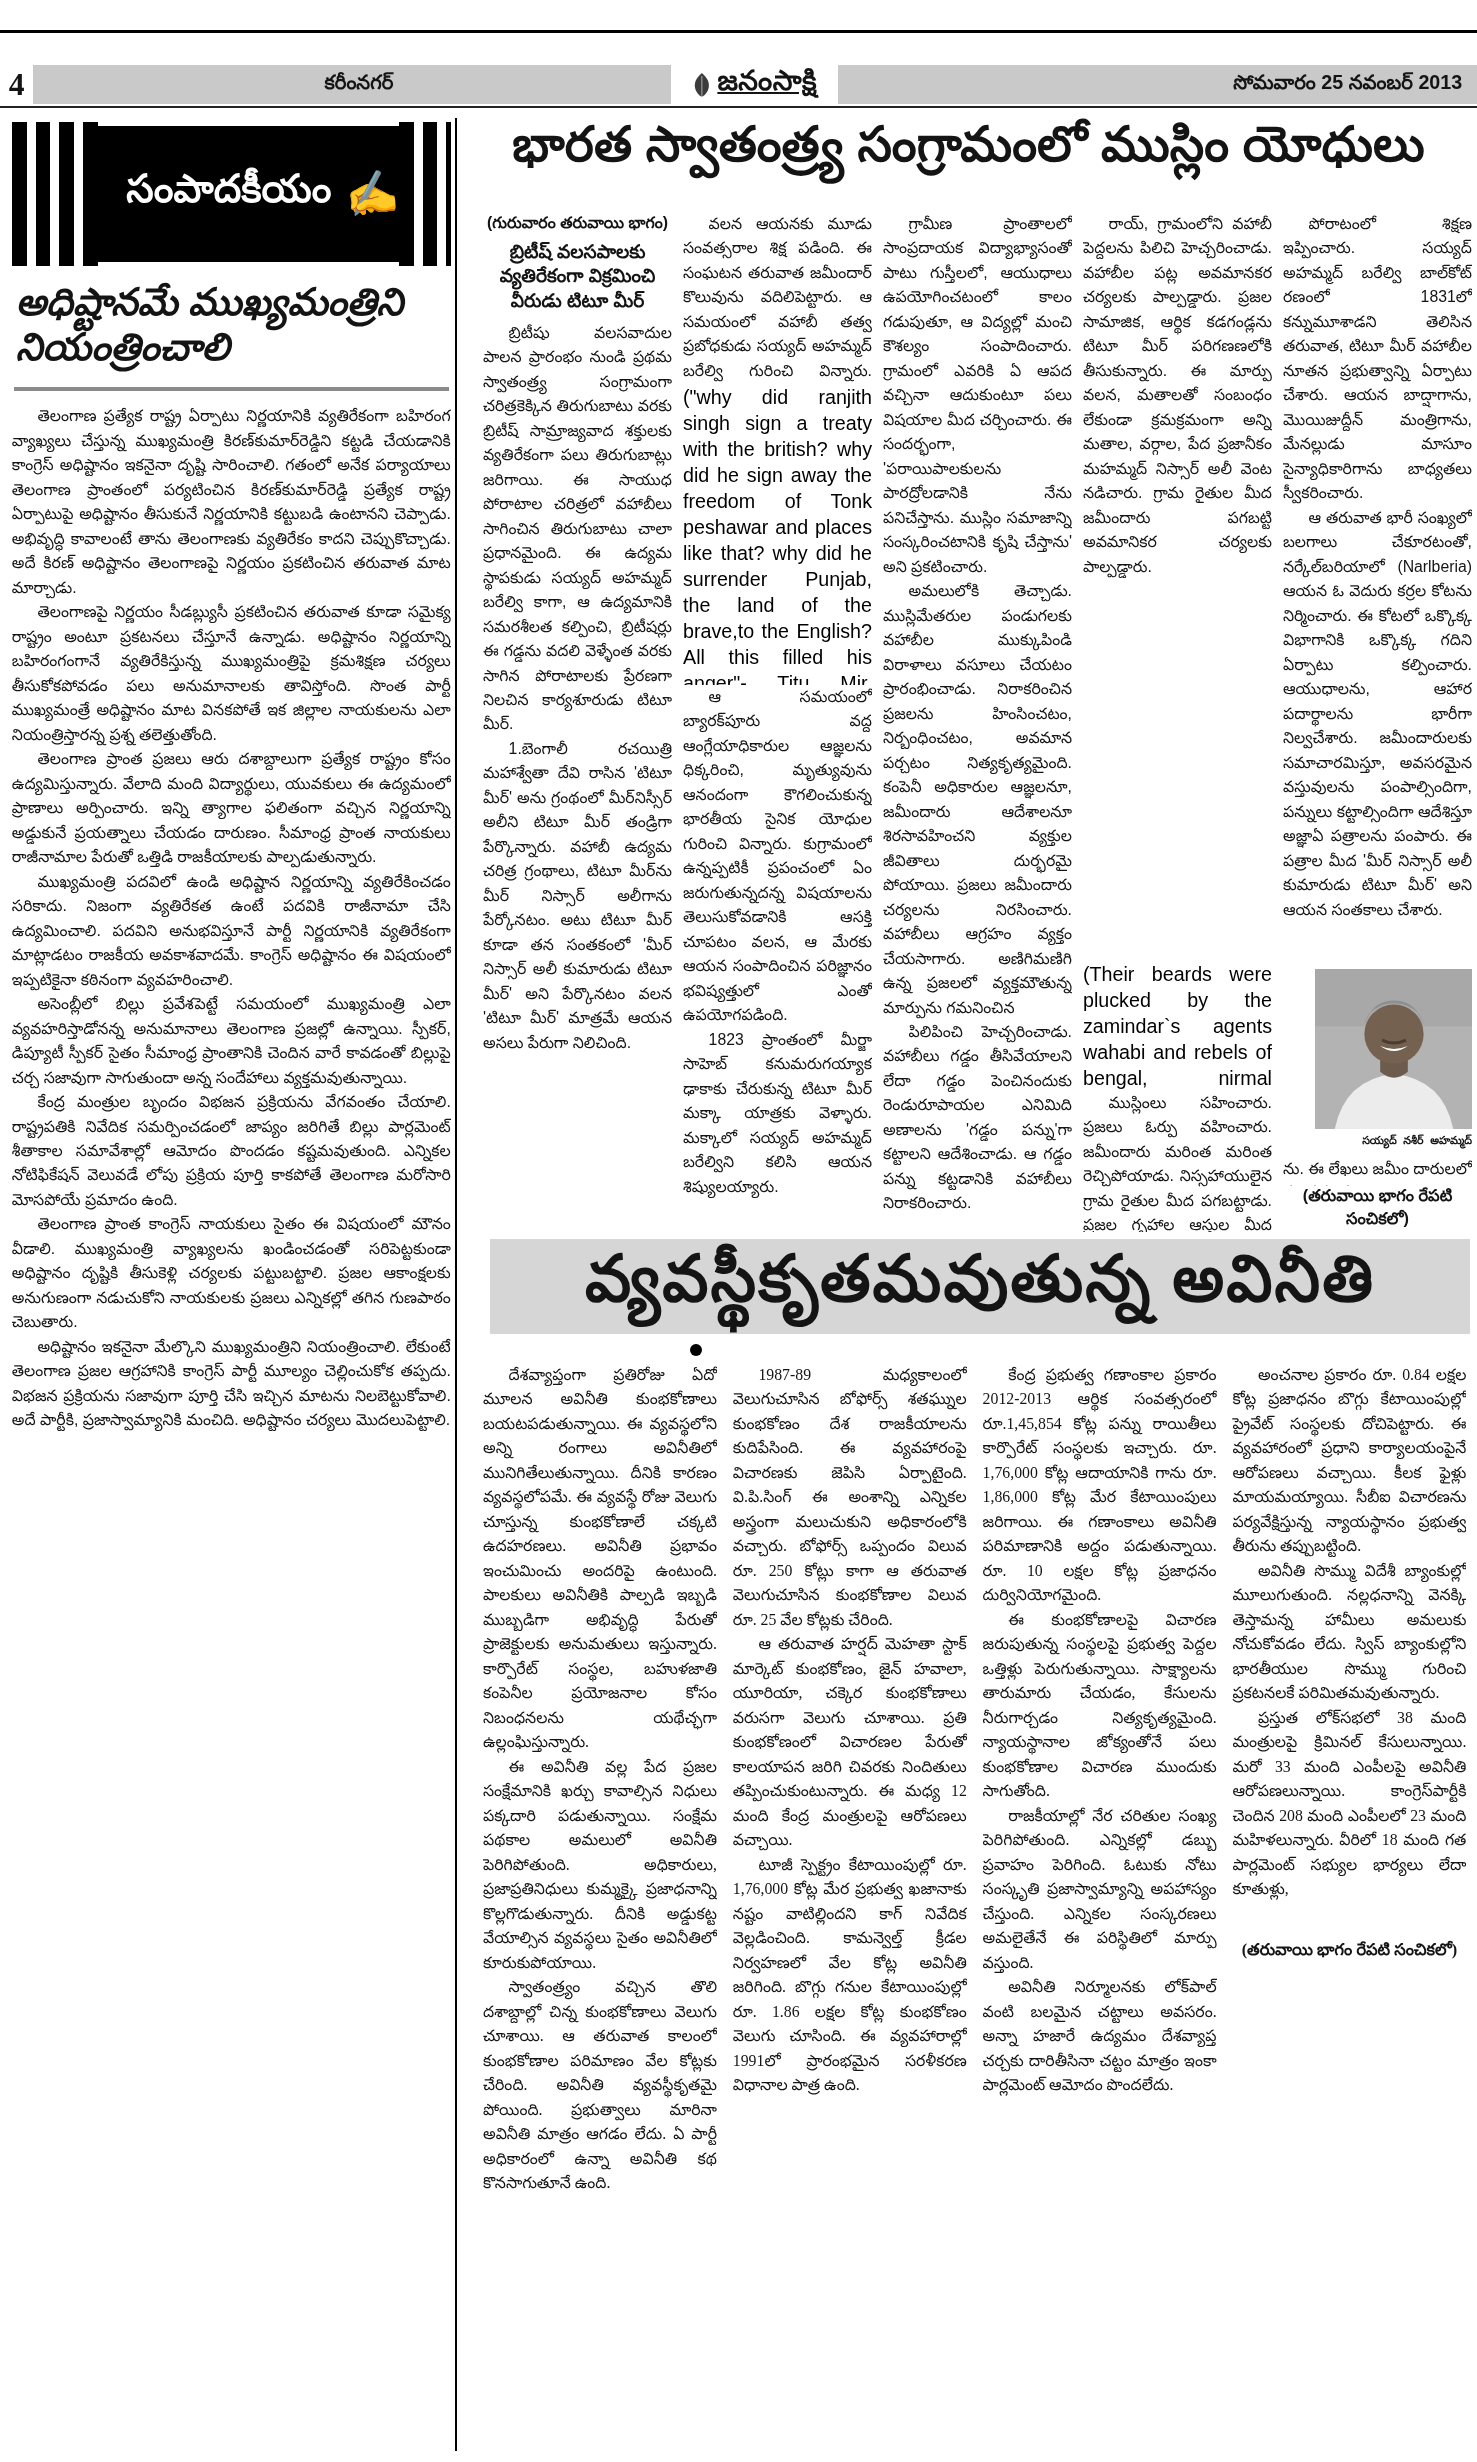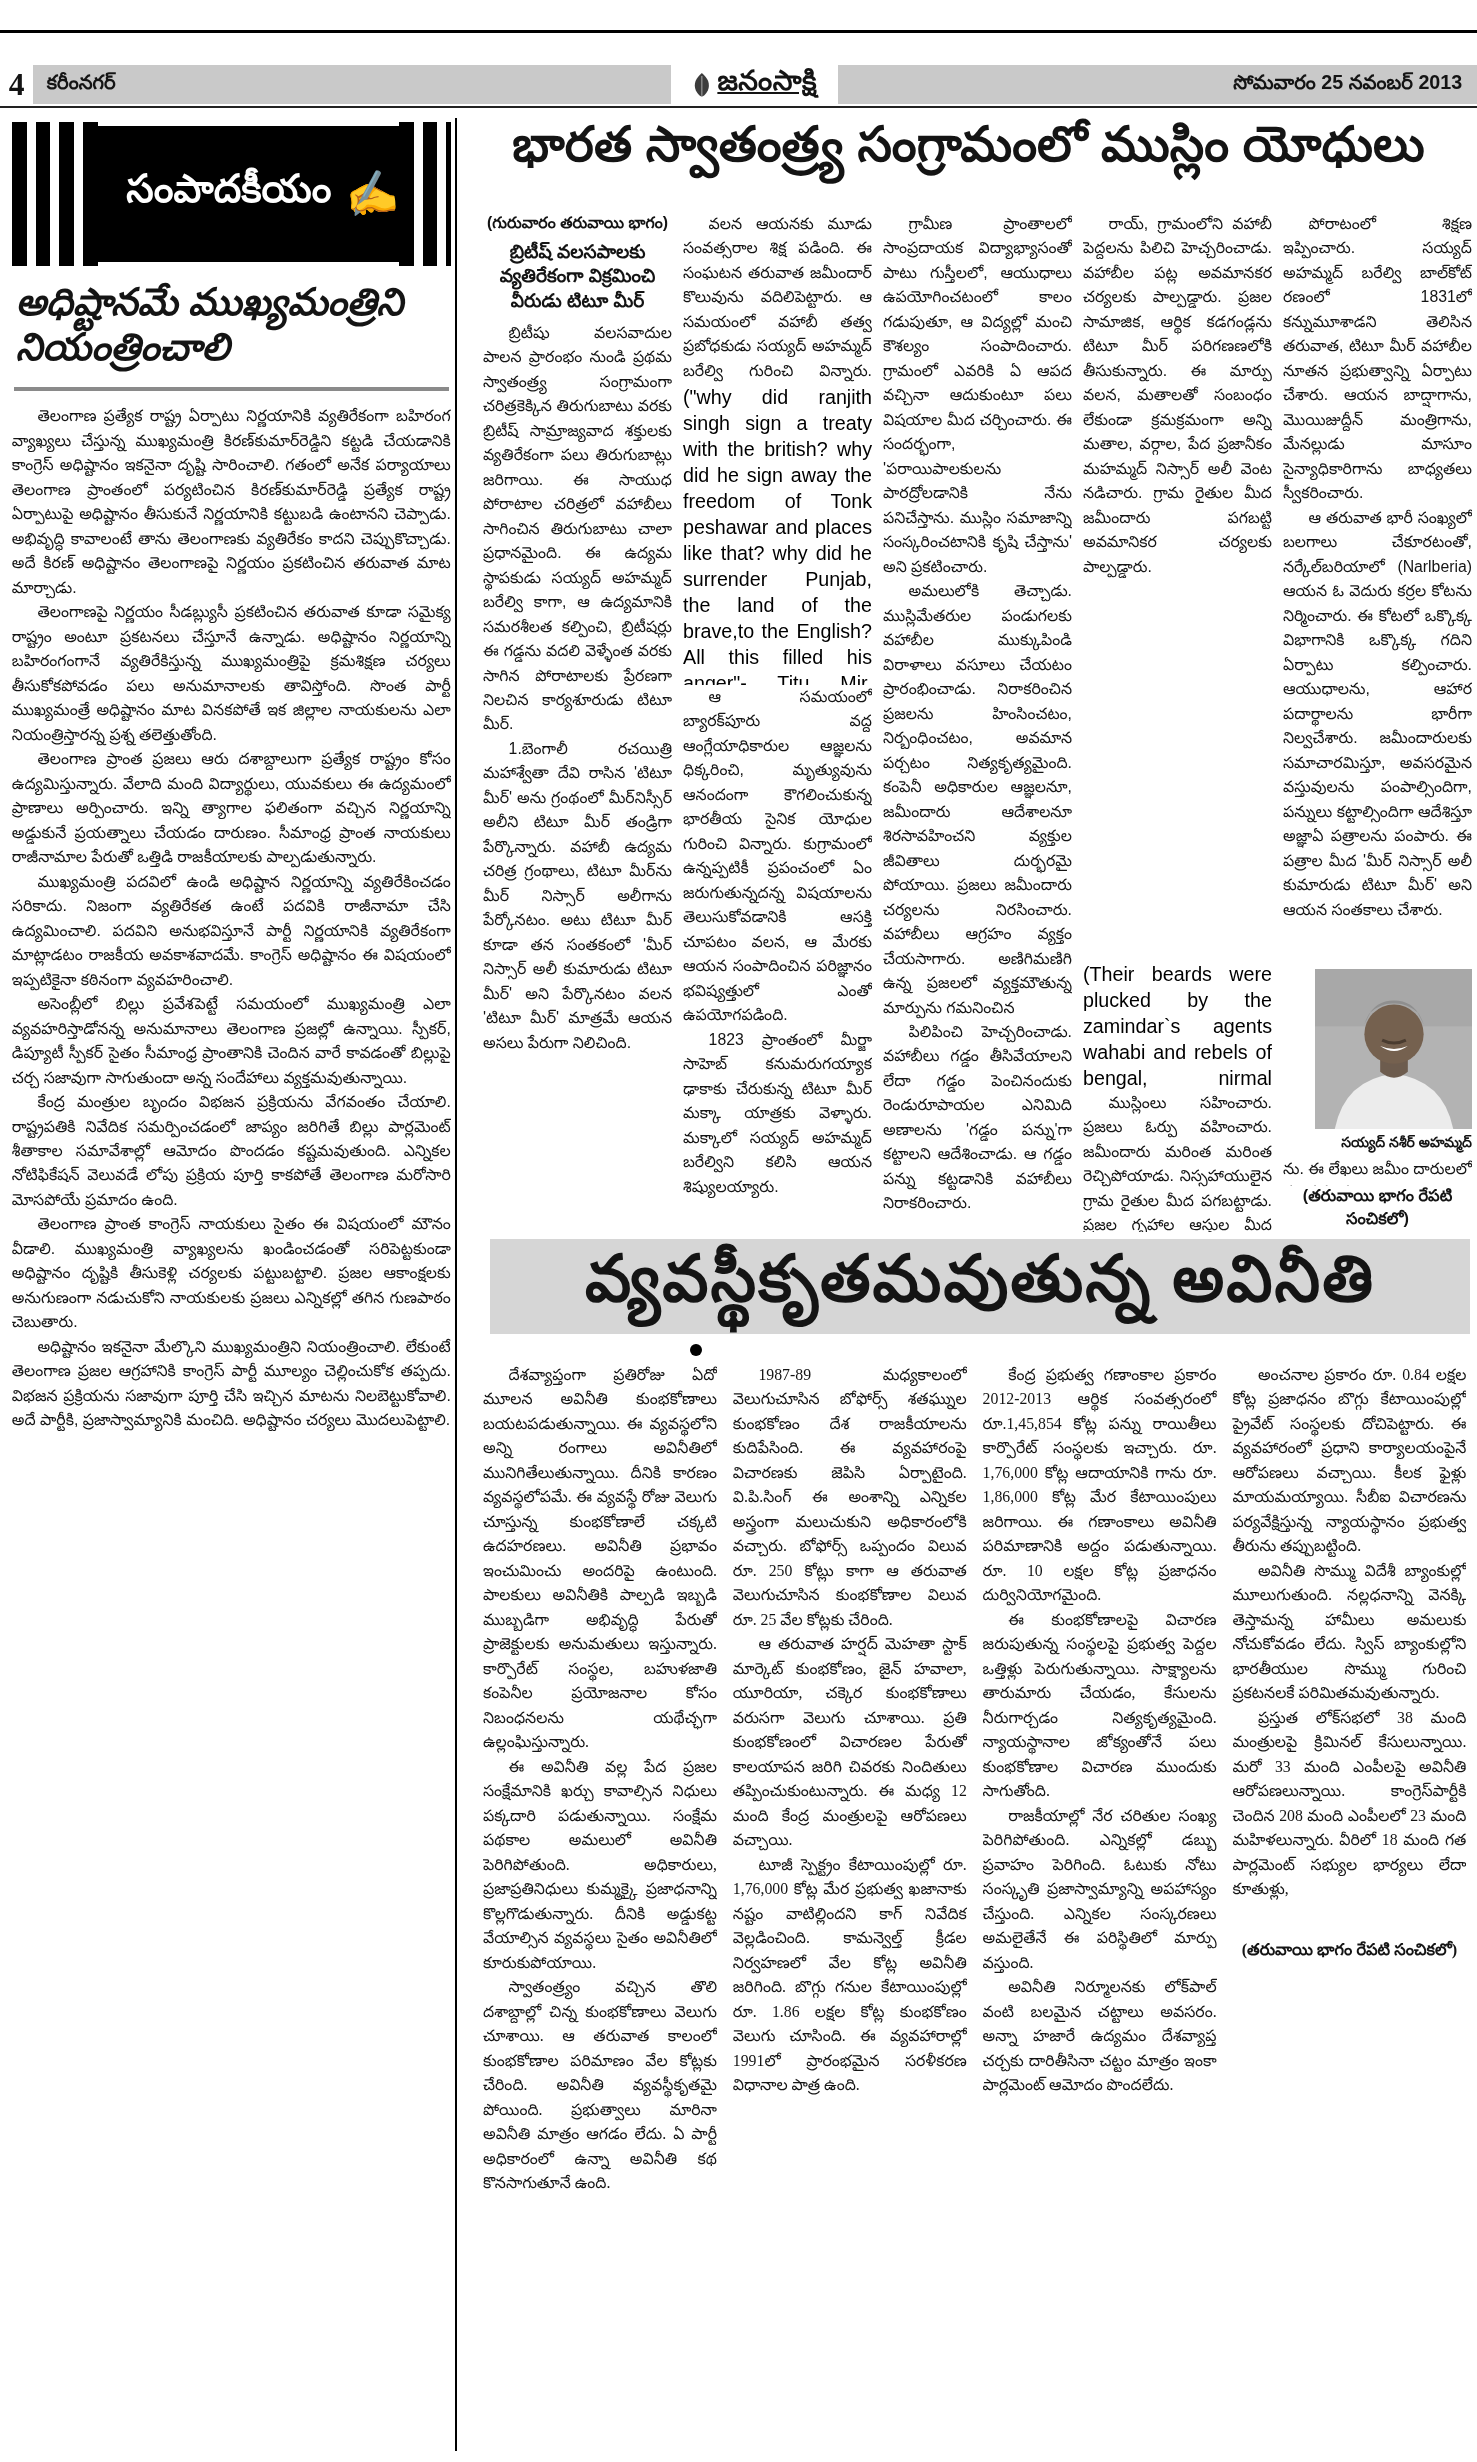--- a/index.html
+++ b/index.html
@@ -3,21 +3,21 @@
 <meta charset="utf-8">
 <style>
   html,body{margin:0;padding:0;background:#e8e8e4;}
   .page{position:relative;width:1478px;height:2463px;background:#ffffff;margin:0 auto;
         font-family:"Liberation Sans", sans-serif;color:#141414;overflow:hidden;}
   
   .top-rule{position:absolute;left:0;top:29.6px;width:1478px;height:3.9px;background:#000;}
   .header-strip{position:absolute;left:0;top:65px;width:1478px;height:39px;display:flex;align-items:stretch;}
   .pageno{width:33px;background:#fff;font-family:"Liberation Serif",serif;font-size:31.5px;font-weight:bold;
           display:flex;align-items:center;justify-content:center;}
-  .strip-gray{background:#c9c9c9;display:flex;align-items:center;}
+  .strip-gray{background:#c9c9c9;display:flex;align-items:center;justify-content:center;}
   .strip-left{flex:1;padding-left:13.8px;}
   .strip-right{flex:1;justify-content:flex-end;padding-right:15.8px;}
   .edition{font-size:19.7px;font-weight:bold;}
   .date{font-size:19.7px;font-weight:bold;}
   .logo-box{width:167px;background:#fff;display:flex;align-items:center;justify-content:center;gap:5.9px;}
   .masthead{font-size:28px;font-weight:bold;letter-spacing:0.5px;text-decoration:underline;}
   .header-under{position:absolute;left:0;top:106px;width:1478px;height:2px;background:#222;}
   
   .editorial{position:absolute;left:11.8px;top:122px;width:439px;height:2329px;overflow:hidden;}
   .ed-banner{height:144px;display:flex;align-items:stretch;}
@@ -39,22 +39,22 @@
   .a1-cols{position:absolute;left:16px;top:94px;display:flex;gap:11px;}
   .col{position:relative;width:189px;height:1020px;overflow:hidden;}
   .flow{position:absolute;left:0;top:0;right:0;bottom:0;overflow:hidden;}
   .news p{margin:0;font-size:15.8px;line-height:1.55;text-align:justify;text-indent:25.6px;}
   .cont-note{font-size:15.8px;font-weight:bold;text-align:center;margin:2px 0 3.9px;}
   .subhead{font-size:18.7px;font-weight:bold;text-align:center;line-height:1.3;margin:0 0 7.9px;}
   .overlay{position:absolute;left:0;right:0;background:#fff;}
   .quote-en{font-size:19.7px;line-height:1.32;text-align:justify;color:#000;}
   .photo-wrap{position:absolute;right:0;top:757px;width:165px;height:162px;background:#fff;}
   .photo-wrap svg{display:block;width:158px;height:160px;margin-left:7.9px;}
-  .photo-caption{position:absolute;left:0;right:0;top:920px;background:#fff;font-size:14px;font-weight:bold;
-                 text-align:right;padding-top:2px;}
+  .photo-caption{position:absolute;left:0;right:0;top:920px;background:#fff;font-size:11px;font-weight:bold;
+                 text-align:right;padding-top:2px;font-family:Liberation Mono, monospace;}
   .col5-extra{position:absolute;left:0;right:0;top:946px;height:45px;background:#fff;font-size:15.8px;
               line-height:1.45;text-align:justify;}
   .end-note{position:absolute;left:0;right:0;bottom:0;background:#fff;font-size:16.3px;font-weight:bold;text-align:center;}
   
   .a2-band{position:absolute;left:490px;top:1239px;width:980px;height:95px;background:#d6d6d6;
            display:flex;align-items:center;justify-content:center;overflow:hidden;}
   .a2-headline{font-size:65px;font-weight:bold;letter-spacing:2px;white-space:nowrap;}
   .a2-dot{position:absolute;left:690px;top:1344px;width:11.8px;height:11.8px;border-radius:50%;background:#000;}
   .a2-cols{position:absolute;left:483px;top:1363px;width:987px;height:1088px;display:flex;gap:15.8px;font-family:Liberation Serif, serif;}
   .a2-col{position:relative;width:234px;height:1088px;overflow:hidden;}

